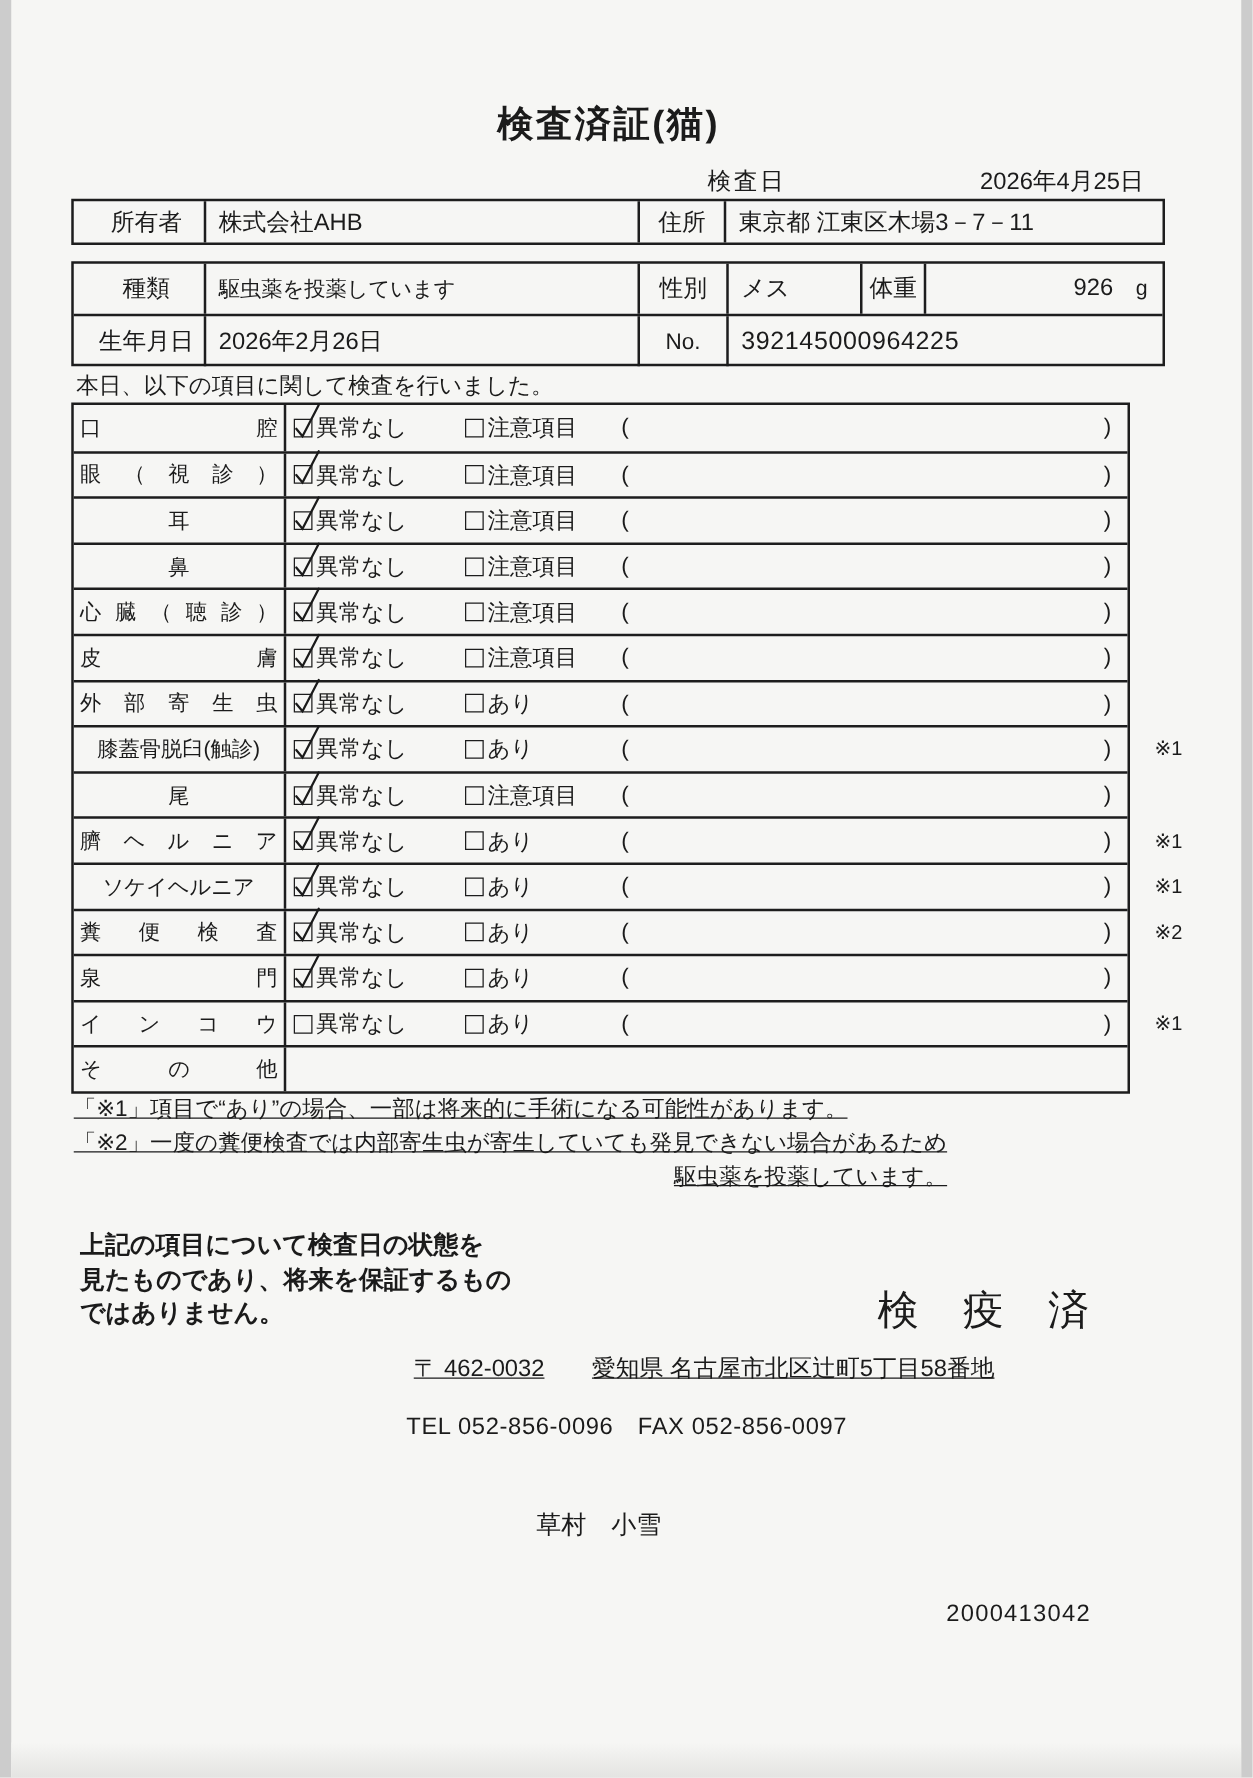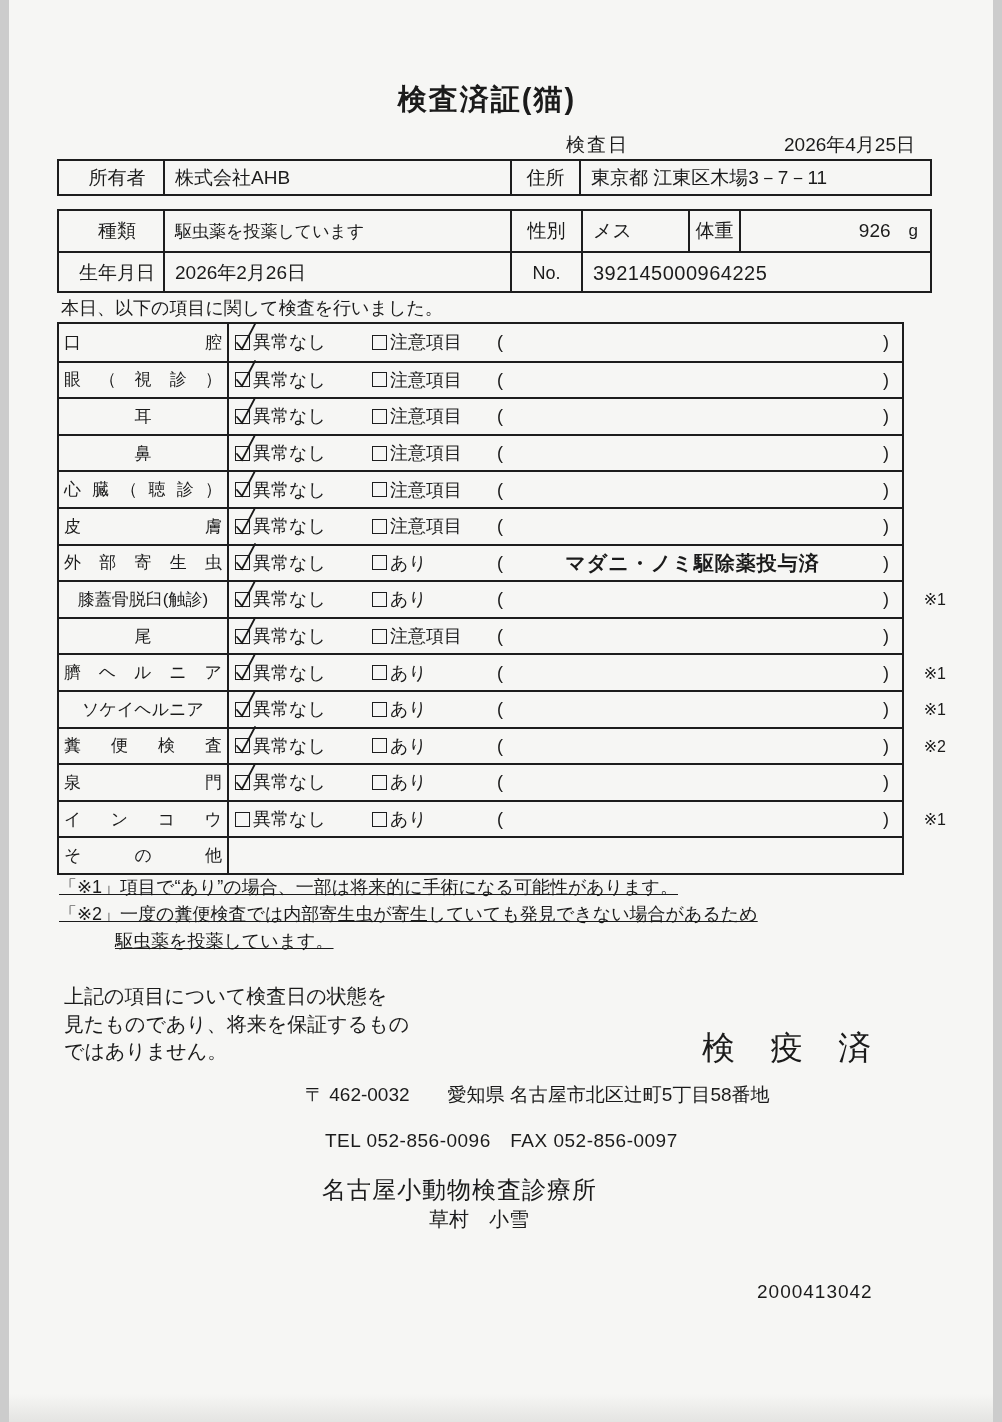--- a/index.html
+++ b/index.html
@@ -106,26 +106,26 @@
     position:absolute;left:282px;right:28px;top:50%;transform:translateY(-50%);
     text-align:center;font-size:20px;font-weight:bold;letter-spacing:1px;
     white-space:nowrap;
   }
   .ref-mark{
     position:absolute;right:-44px;top:50%;transform:translateY(-50%);
     font-size:16px;white-space:nowrap;
   }
 
   .footnotes{position:absolute;left:50px;top:874px;font-size:18px;line-height:27px;text-decoration:underline;}
-  .footnotes .indent{padding-left:56px;}
-
-  .disclaimer{position:absolute;left:55px;top:983px;font-size:20px;line-height:27.5px;}
+  .footnotes .indent{padding-left:56px;text-align:right;}
+
+  .disclaimer{position:absolute;left:55px;top:983px;font-size:20px;line-height:27.5px;font-weight:bold;}
   .stamp{position:absolute;left:693px;top:1026px;font-size:33px;letter-spacing:13px;white-space:nowrap;}
 
-  .postal-line{position:absolute;left:296px;top:1082px;font-size:19px;display:flex;white-space:nowrap;}
+  .postal-line{position:absolute;left:322px;top:1082px;font-size:19px;display:flex;white-space:nowrap;text-decoration:underline;}
   .postal-line .gap{display:inline-block;width:38px;}
   .tel-line{position:absolute;left:316px;top:1128px;font-size:19px;letter-spacing:.5px;white-space:nowrap;}
   .clinic-name{position:absolute;left:313px;top:1174px;font-size:24px;letter-spacing:1px;white-space:nowrap;}
   .vet-name{position:absolute;left:420px;top:1206px;font-size:20px;white-space:nowrap;}
   .doc-number{position:absolute;left:748px;top:1249px;font-size:19px;letter-spacing:1px;margin-top:32px;}
 </style>
 </head>
 <body>
 
 <div class="page">
@@ -317,21 +317,20 @@
                 <path d="M4 21 L9 27 L22 2"></path>
               </svg>
             </span>
             <span class="check-label">異常なし</span>
           </span>
           <span class="check-group" style="left: 143px;">
             <span class="checkbox"></span>
             <span class="check-label">あり</span>
           </span>
           <span class="paren open">(</span>
-          <span class="row-note">マダニ・ノミ駆除薬投与済</span>
           <span class="paren close">)</span>
         </div>
       </div>
       <div class="exam-row">
         <div class="exam-label">膝蓋骨脱臼(触診)</div>
         <div class="exam-content">
           <span class="check-group" style="left: 6px;">
             <span class="checkbox">
               <svg class="tick" viewBox="0 0 24 30">
                 <path d="M4 21 L9 27 L22 2"></path>
@@ -506,18 +505,17 @@
   <div class="stamp">検 疫 済</div>
 
   <div class="postal-line">
     <span>〒 462-0032</span>
     <span class="gap"></span>
     <span>愛知県 名古屋市北区辻町5丁目58番地</span>
   </div>
 
   <div class="tel-line">TEL 052-856-0096　FAX 052-856-0097</div>
 
-  <div class="clinic-name">名古屋小動物検査診療所</div>
   <div class="vet-name">草村　小雪</div>
   <div class="doc-number">2000413042</div>
 
   <div class="bottom-shade"></div>
 </div>
 
 </body></html>

